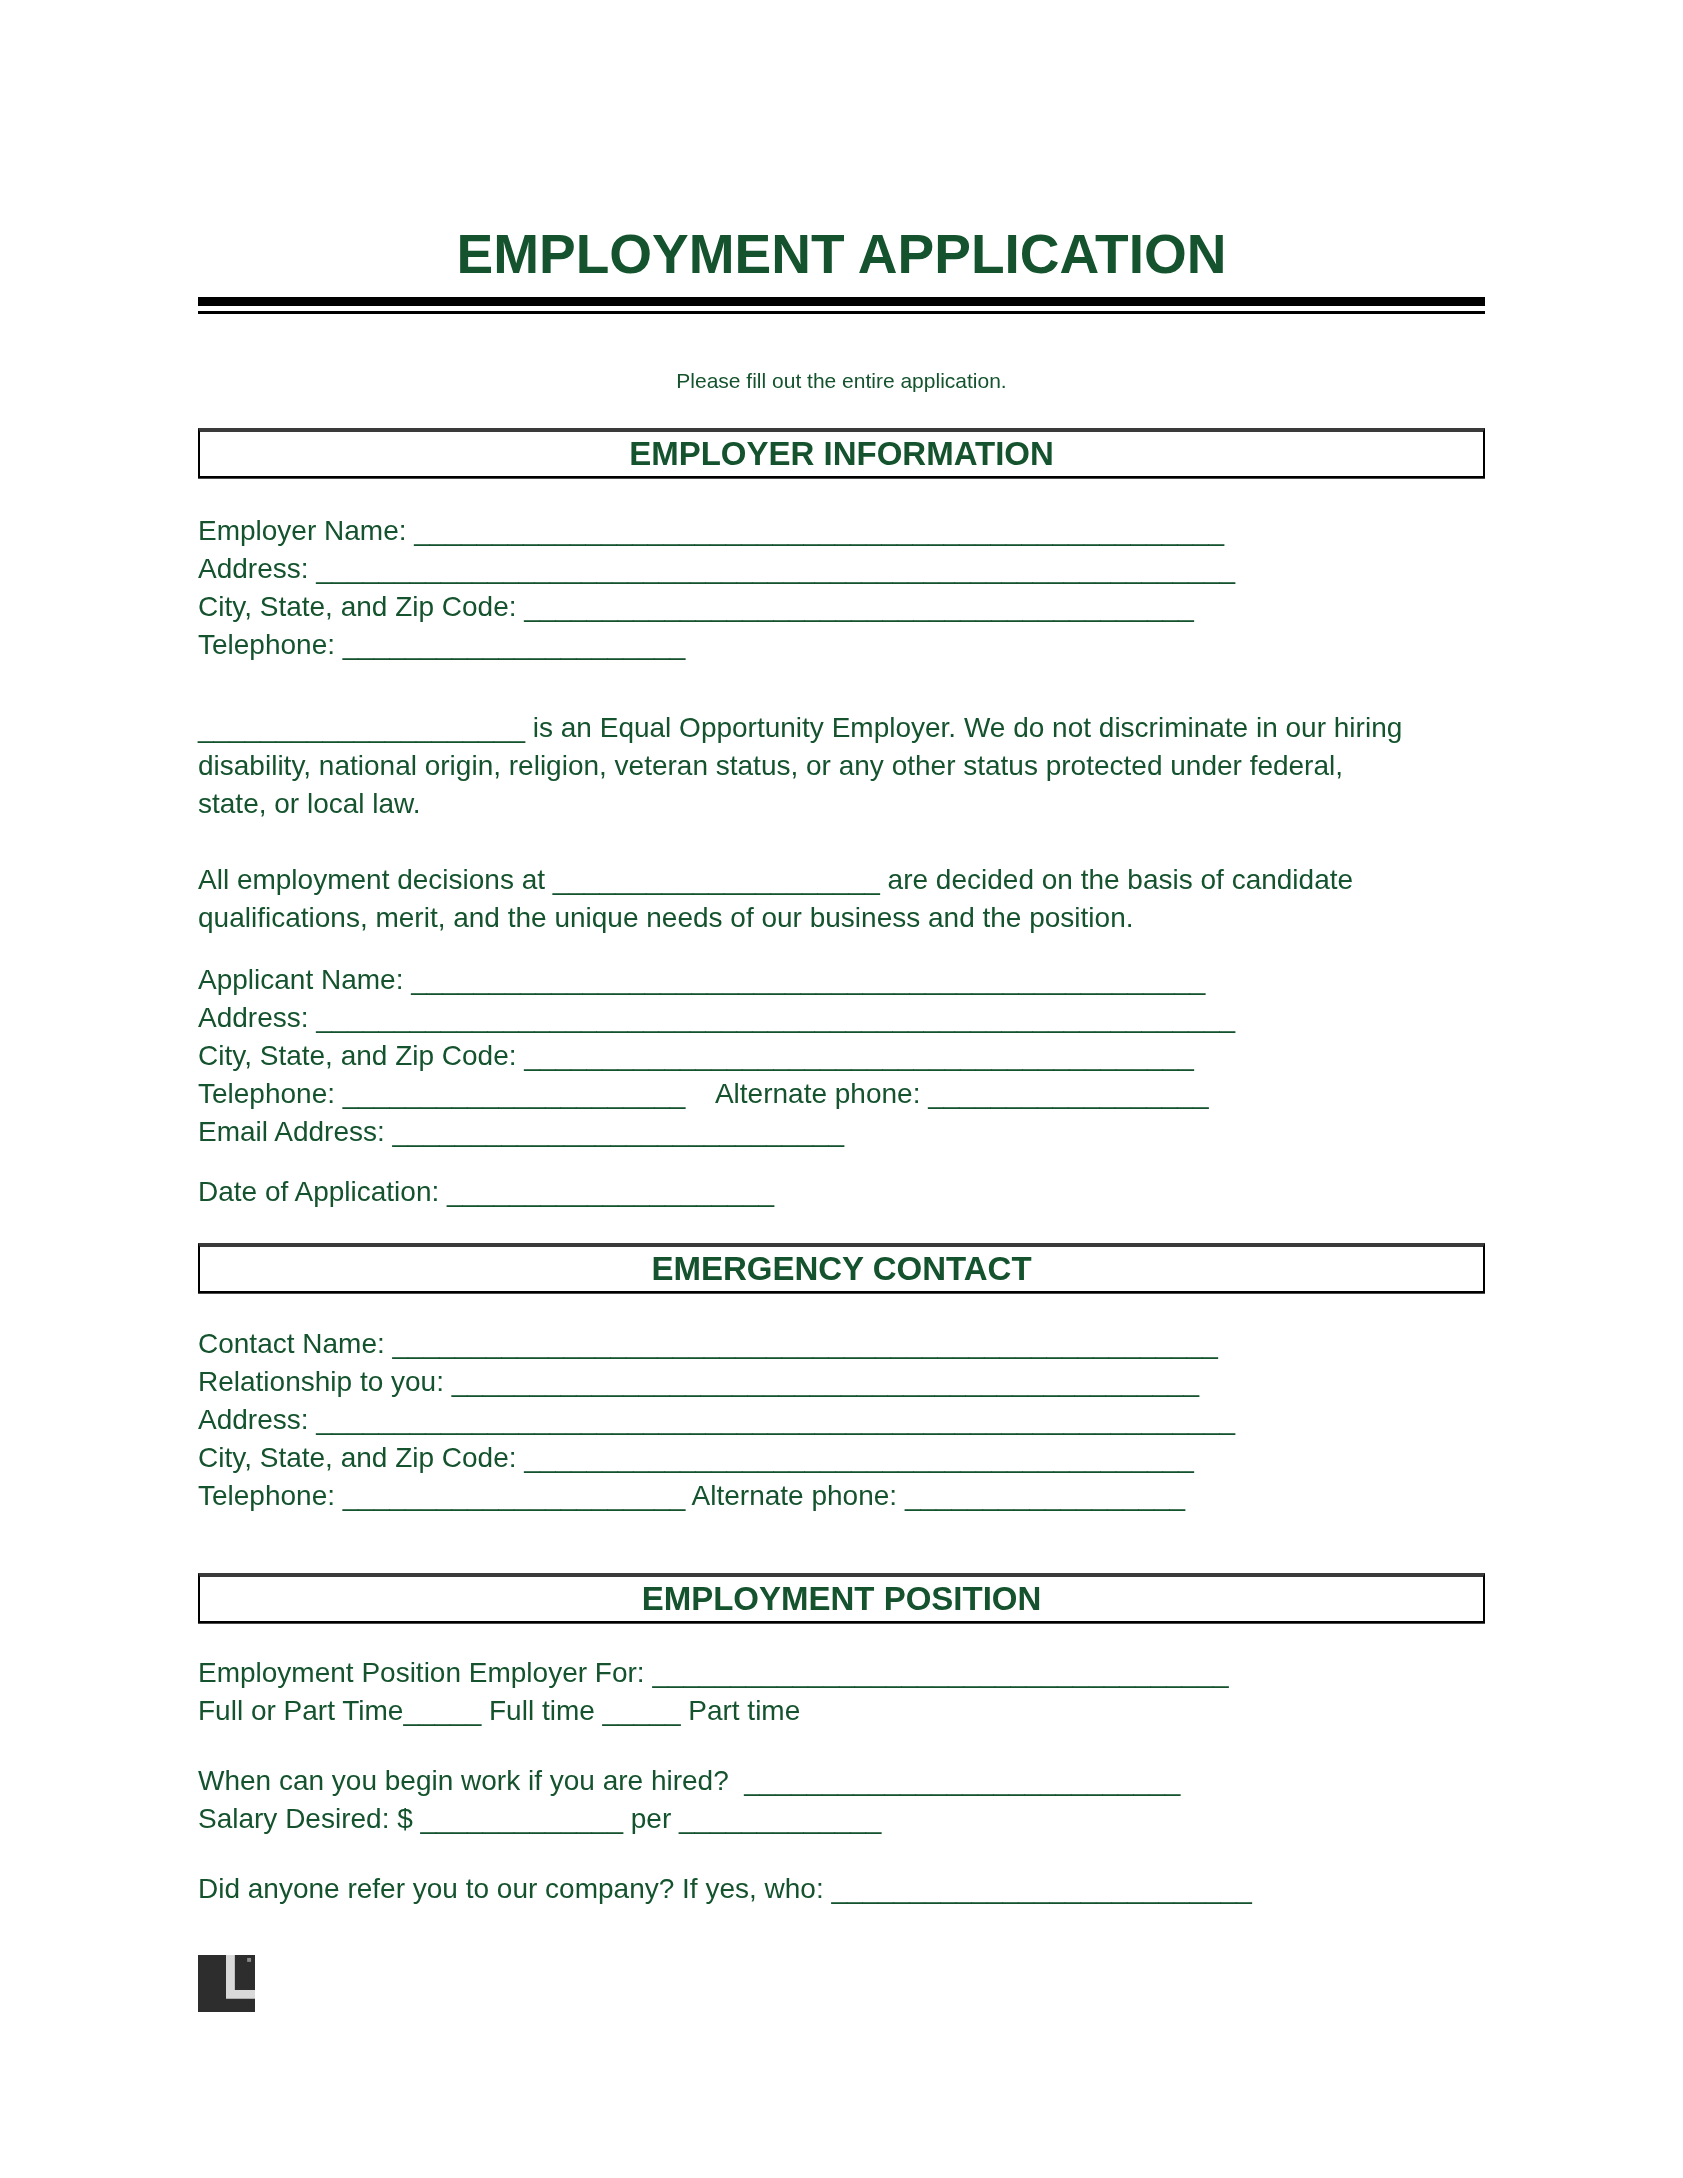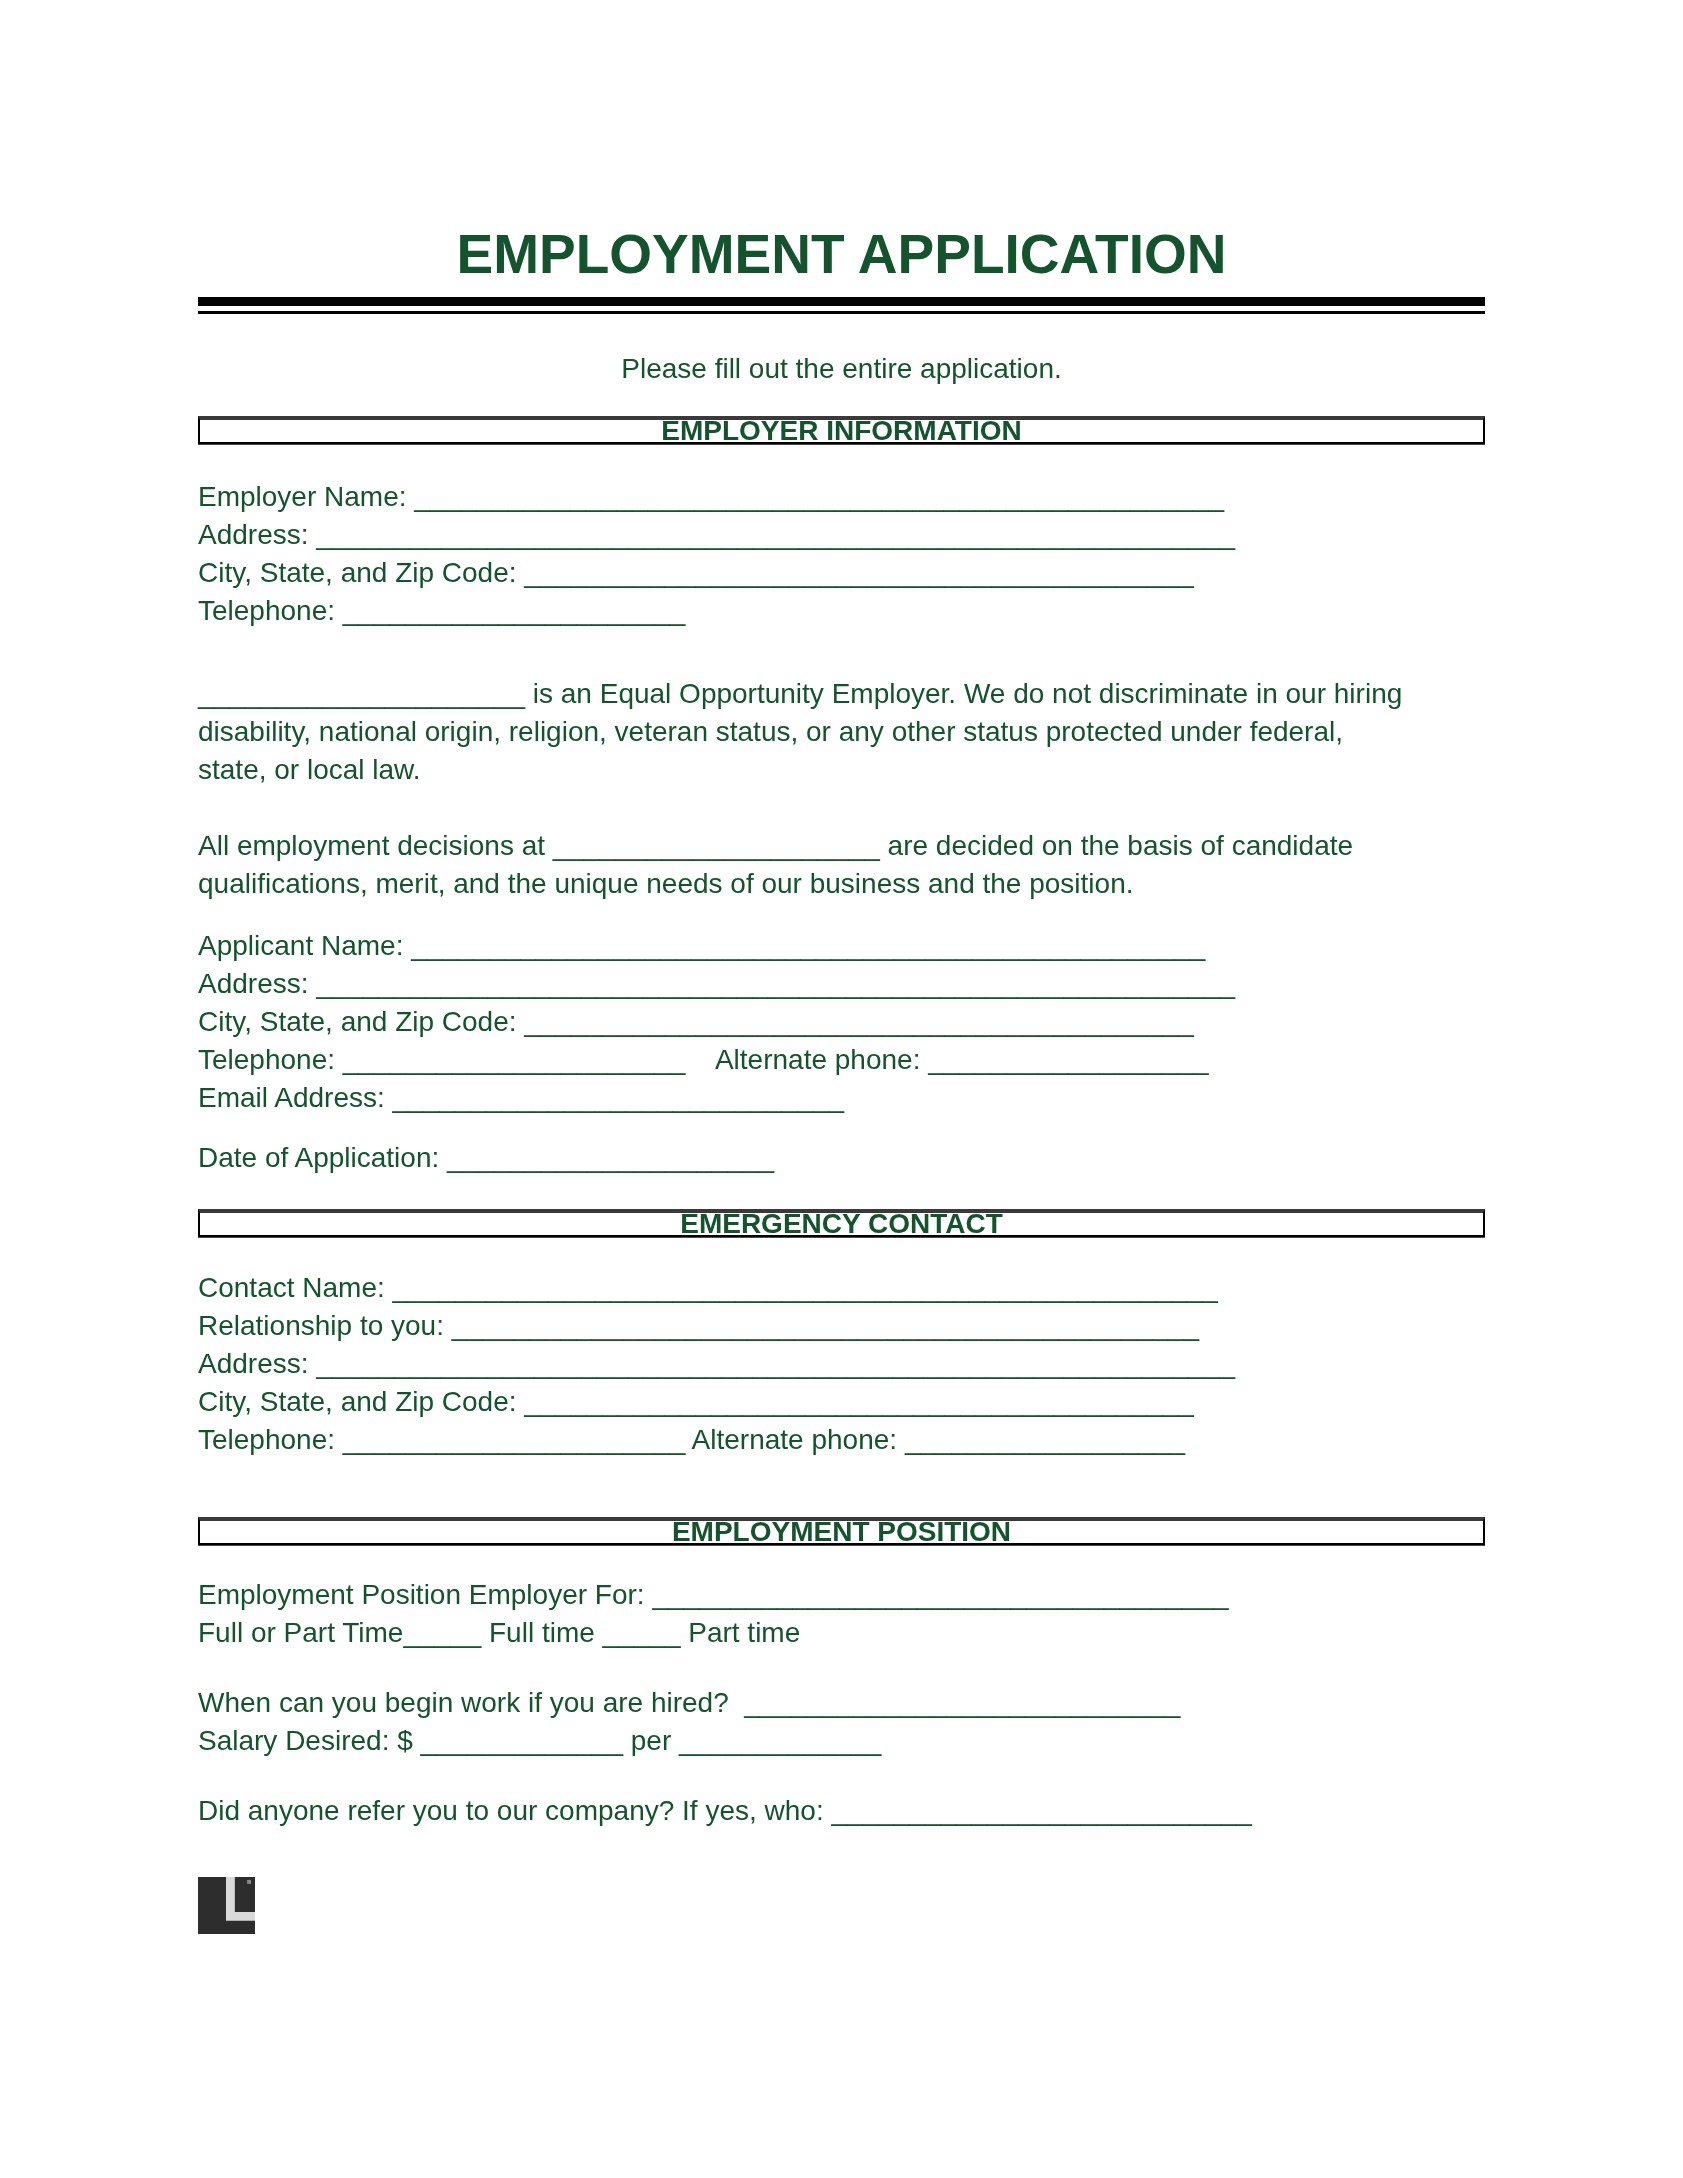--- a/index.html
+++ b/index.html
@@ -18,36 +18,36 @@
     margin-top: 224px;
     font-size: 55px;
     line-height: 61px;
     font-weight: bold;
     text-align: center;
     white-space: nowrap;
   }
   .rule-thick { margin-top: 12px; height: 9px; background: #000000; }
   .rule-thin  { margin-top: 5px;  height: 3px; background: #000000; }
   .subtitle {
-    margin-top: 36px;
-    font-size: 28px;
+    margin-top: 48px;
+    font-size: 21px;
     line-height: 38px;
     text-align: center;
   }
   .sec-header {
-    height: 28px;
+    height: 50px;
     box-sizing: border-box;
     border: 2px solid #000000;
     border-top: 4px solid #3a3a3a;
     box-shadow: 0 1px 0 #4a4a4a;
     display: flex;
     align-items: center;
     justify-content: center;
     font-weight: bold;
-    font-size: 28px;
+    font-size: 33px;
     line-height: 34px;
   }
   .rows { font-size: 28px; line-height: 38px; }
   .rows > div, .para > div, .single-row { white-space: pre-wrap; }
   .para { font-size: 28px; line-height: 38px; }
   .single-row { font-size: 28px; line-height: 38px; }
   .mt22 { margin-top: 22px; } .mt24 { margin-top: 24px; }
   .mt28 { margin-top: 28px; } .mt30 { margin-top: 45px; }
   .mt31 { margin-top: 31px; } .mt32 { margin-top: 32px; }
   .mt34 { margin-top: 34px; } .mt38 { margin-top: 38px; }

